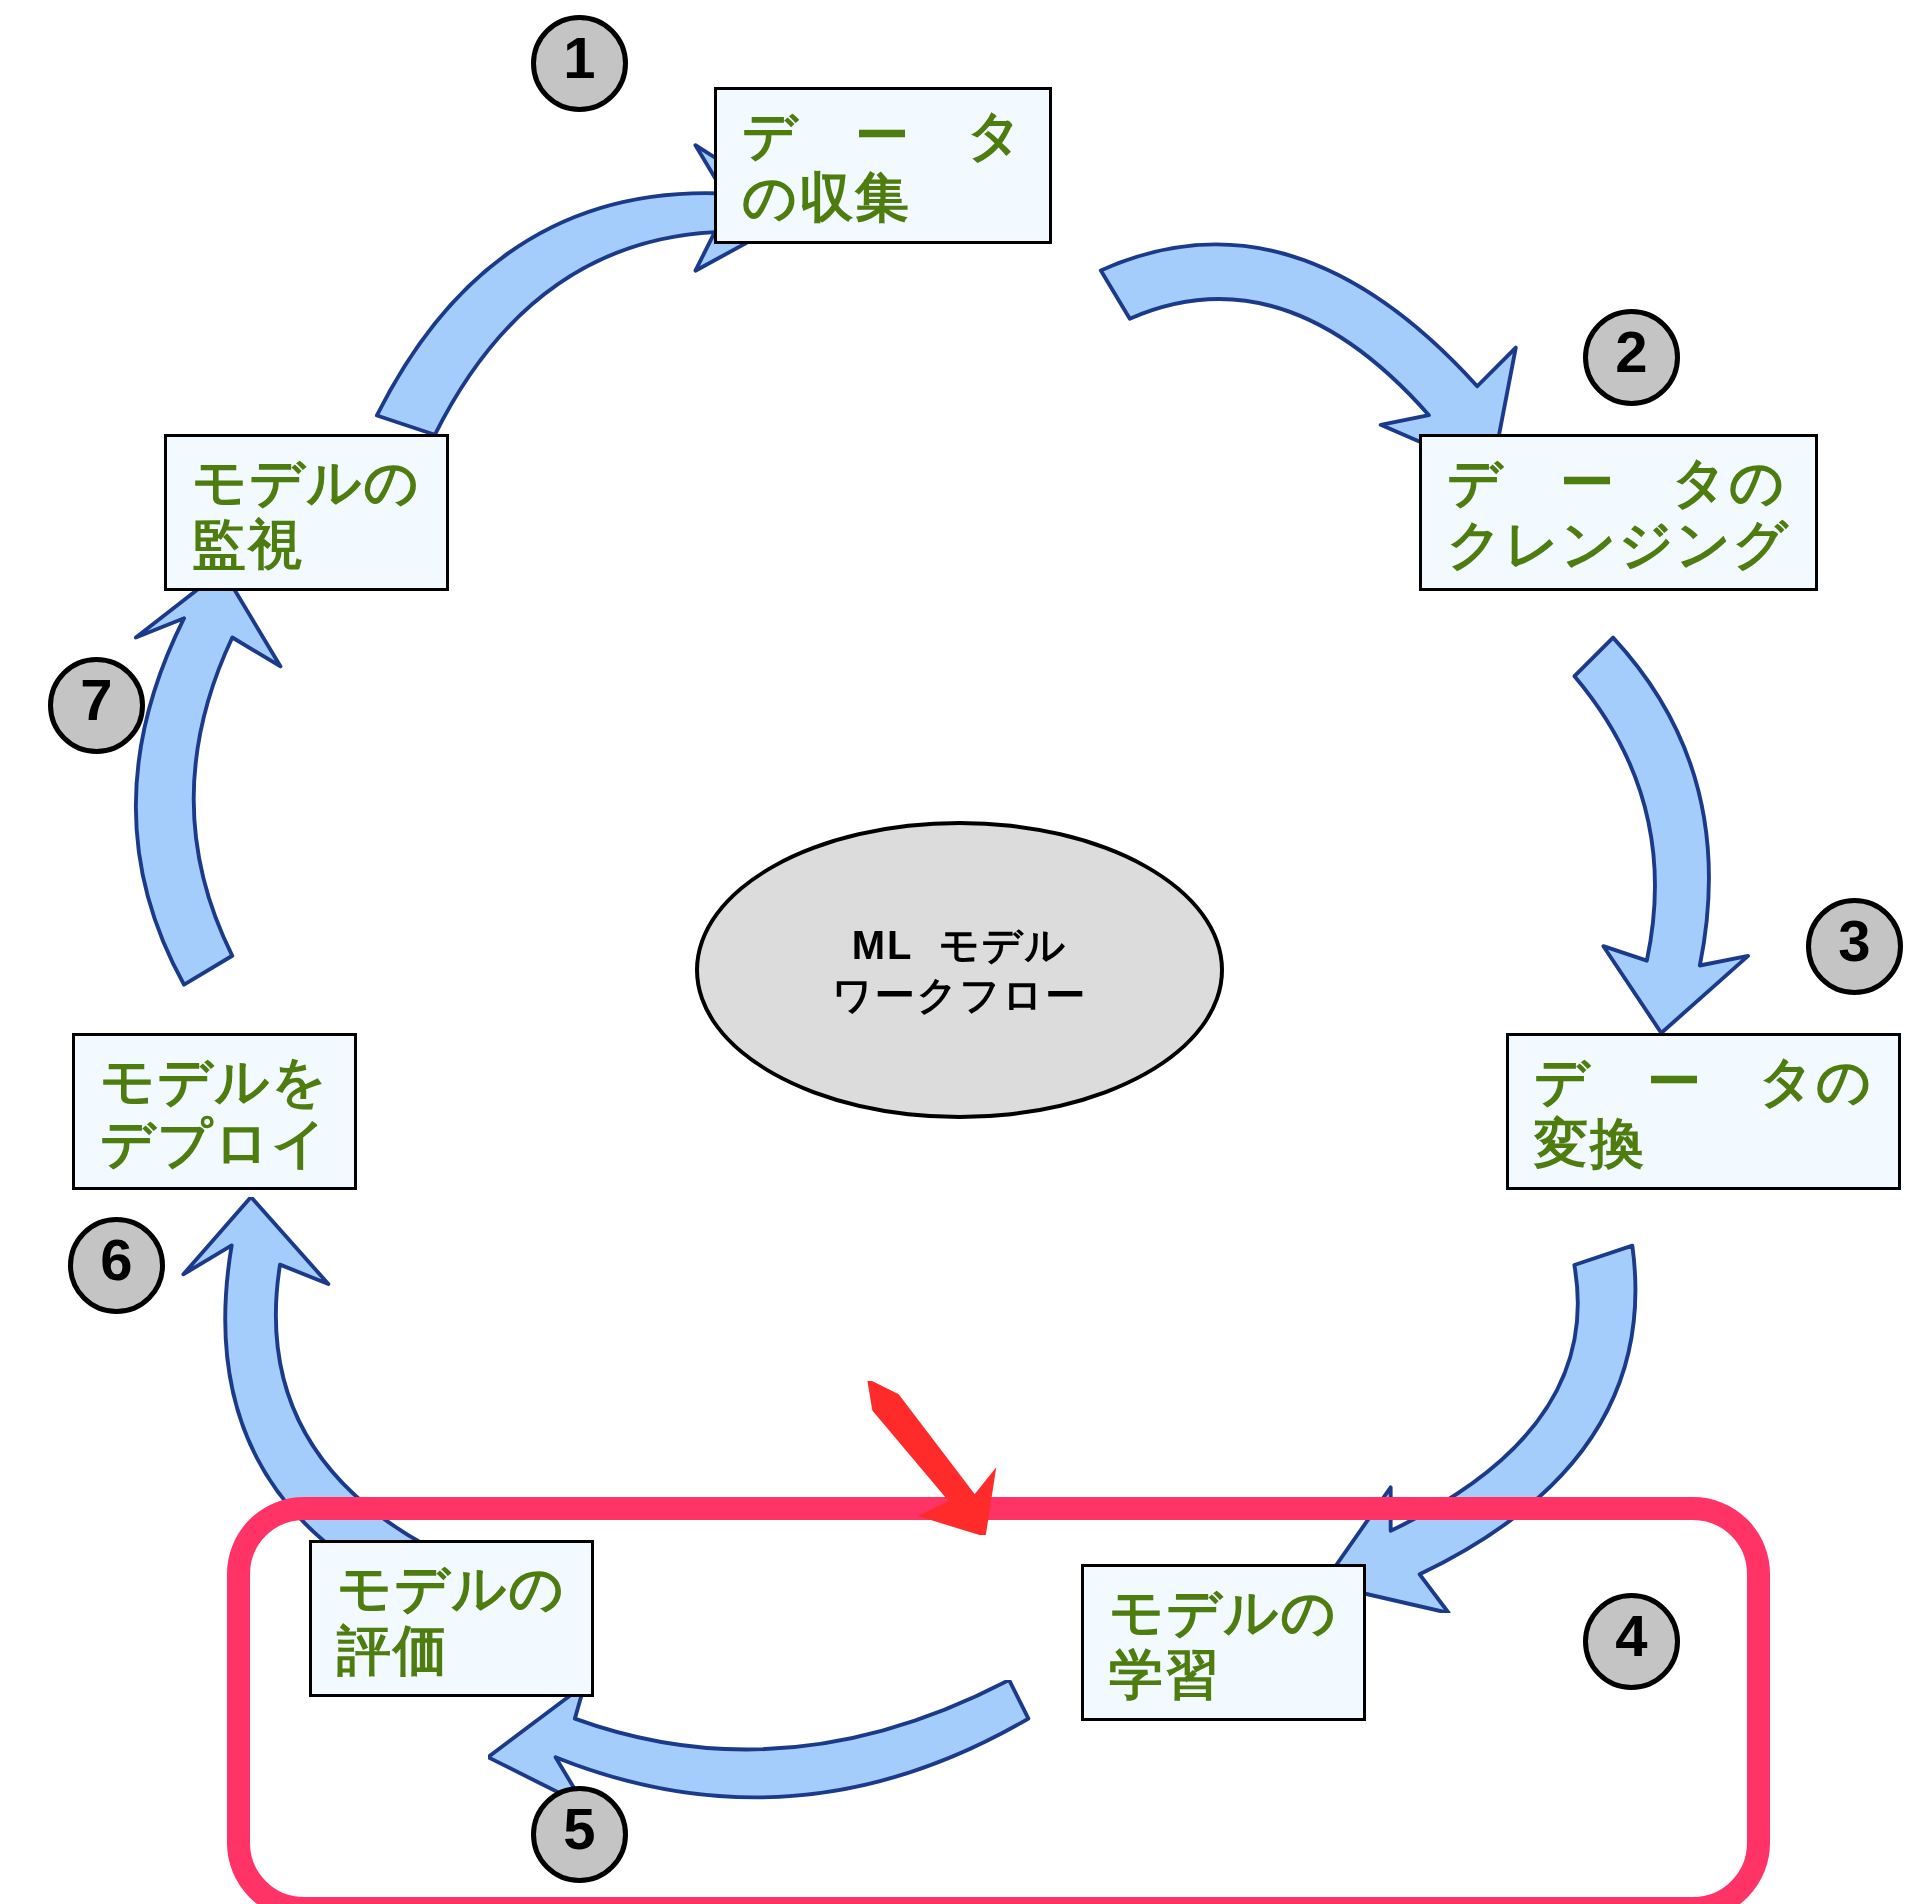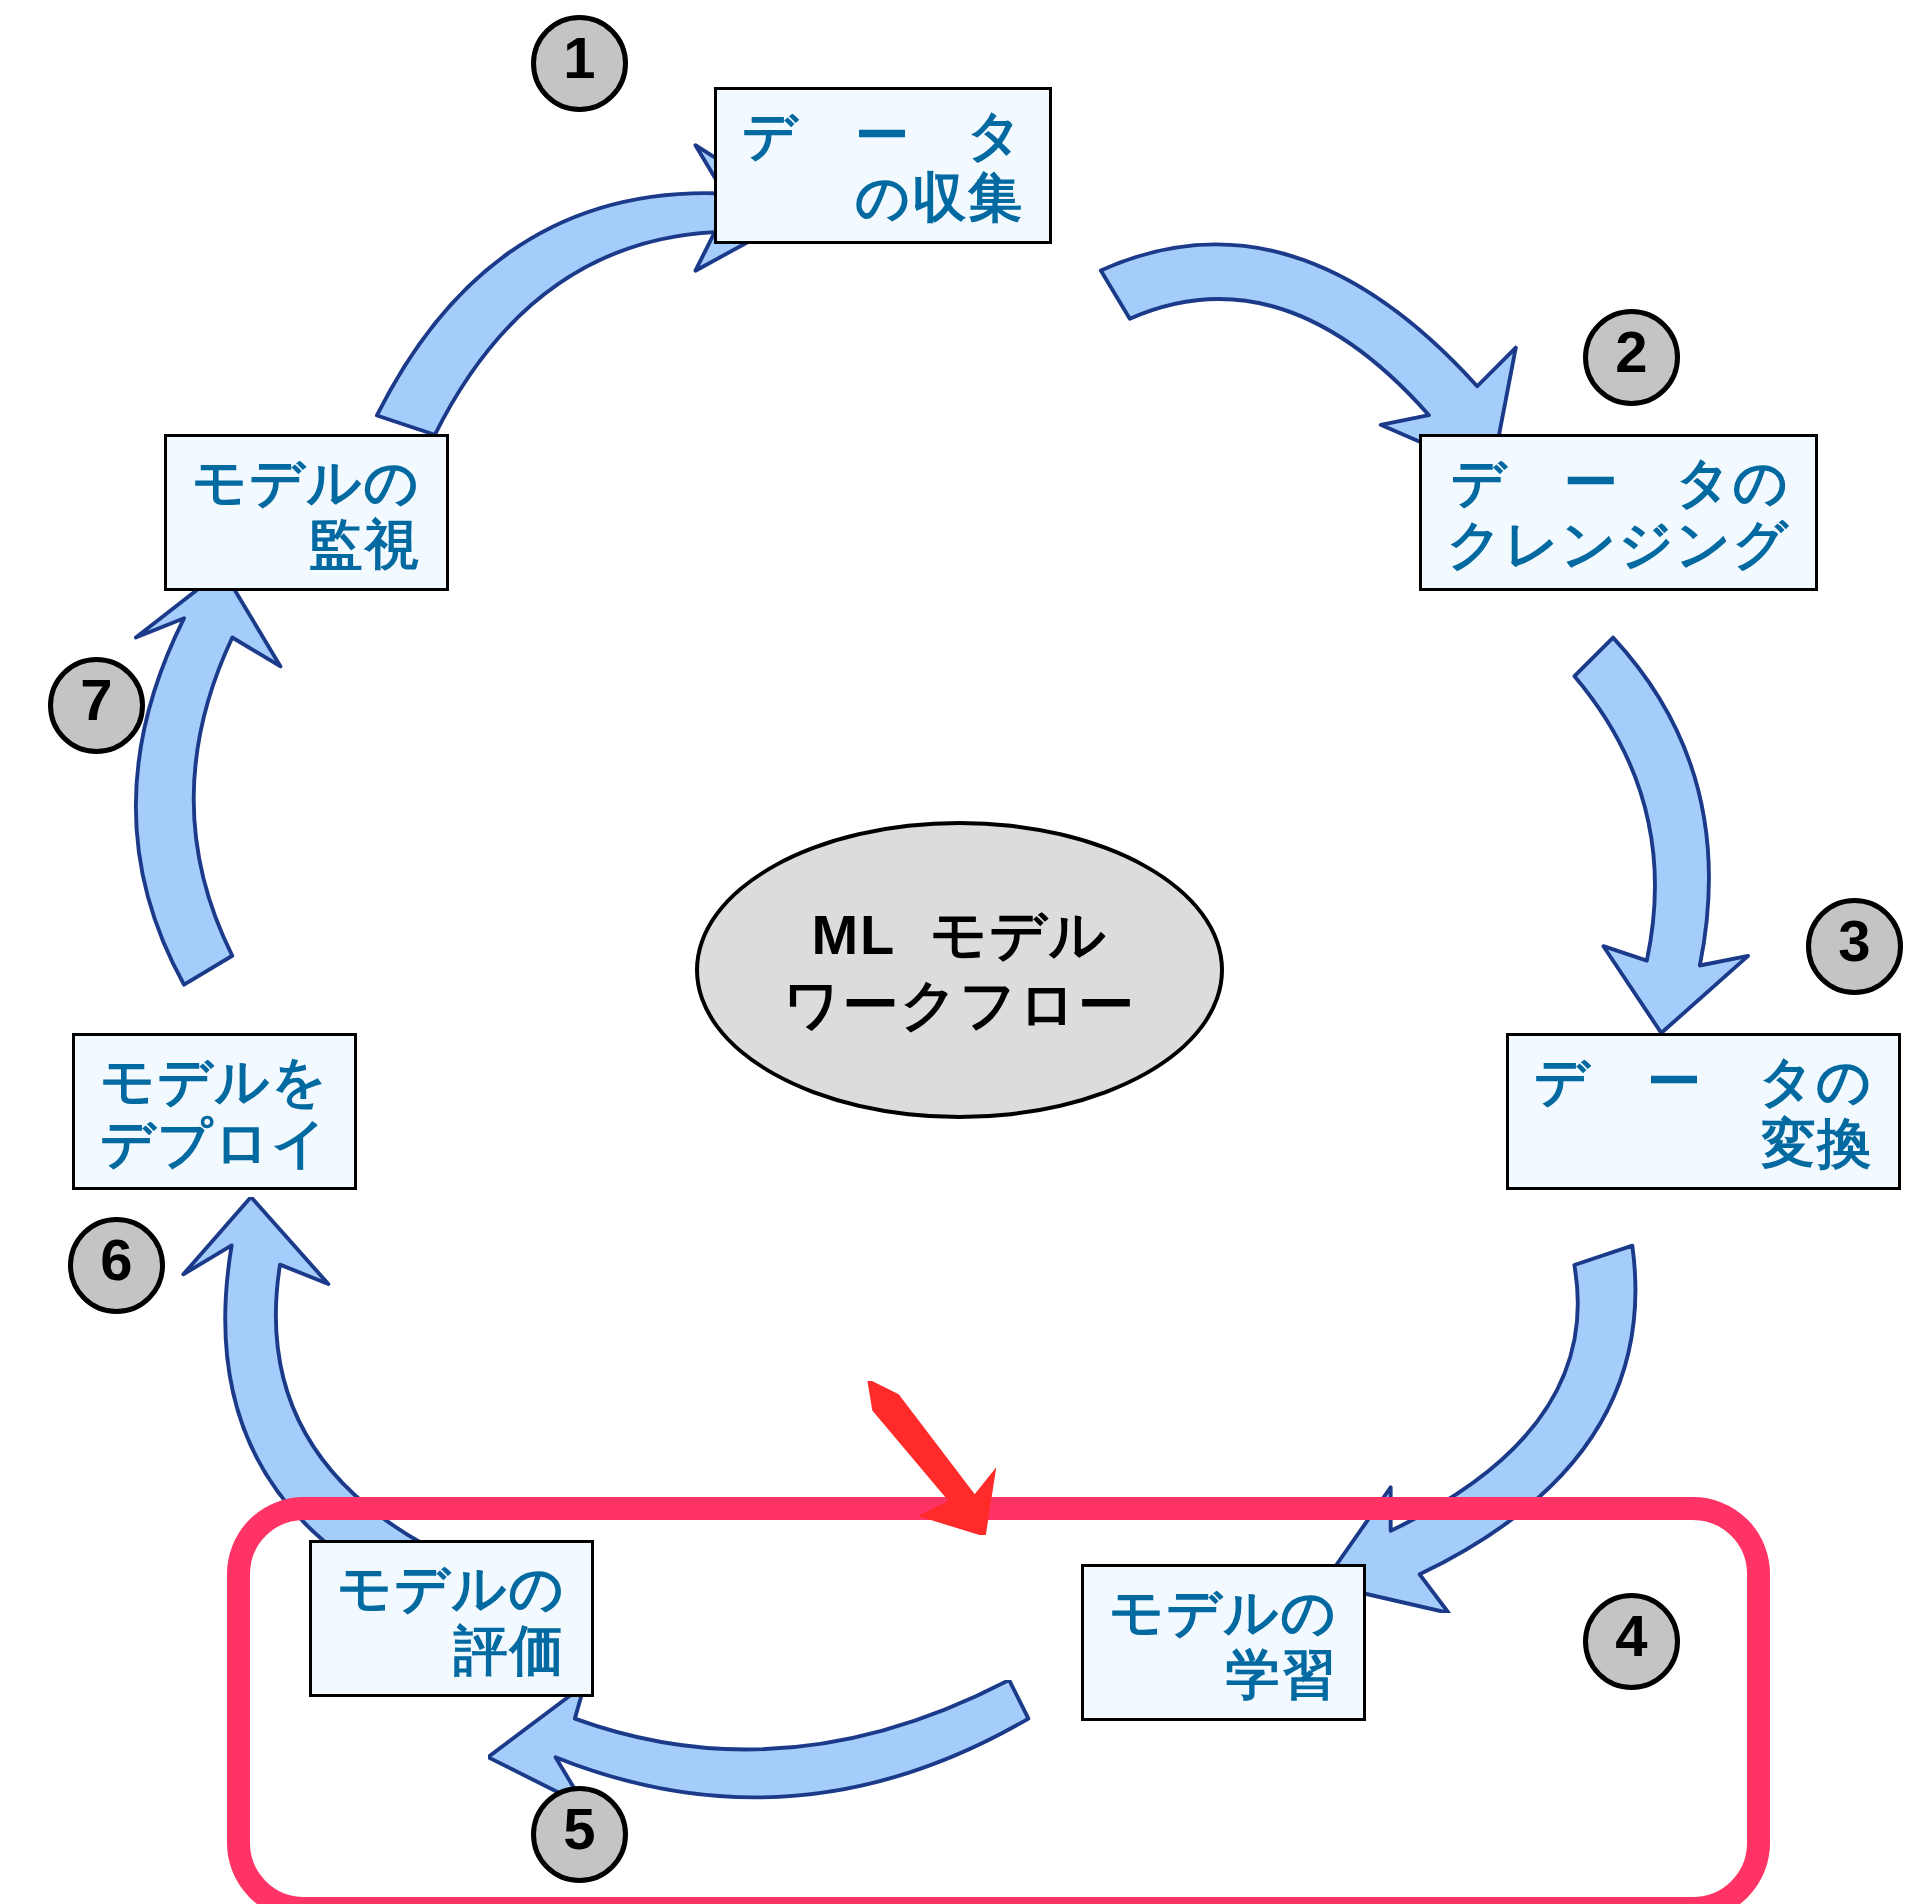--- a/index.html
+++ b/index.html
@@ -14,23 +14,23 @@
   .stage {
     position: relative;
     width: 1931px;
     height: 1904px;
   }
   
   .step-box {
     position: absolute;
     border: 3.9px solid #000;
     background: #f2f9ff;
-    color: #0369a1;
+    color: #4d7c0f;
     font-weight: 700;
-    text-align: right;
+    text-align: left;
     line-height: 1.15;
     padding: 13.5px 25px;
     font-size: 54px;
     white-space: pre;
     letter-spacing: 1.9px;
     box-sizing: border-box;
   }
   
   .badge {
     position: absolute;
@@ -51,21 +51,21 @@
     position: absolute;
     left: 695px;
     top: 821px;
     width: 521px;
     height: 290px;
     border: 4.8px solid #000;
     border-radius: 50%;
     background: #dcdcdc;
     color: #000;
     text-align: center;
-    font-size: 56px;
+    font-size: 40px;
     font-weight: 700;
     display: flex;
     align-items: center;
     justify-content: center;
     white-space: pre;
     line-height: 1.25;
     letter-spacing: 1.9px;
   }
   
   .annotation {

